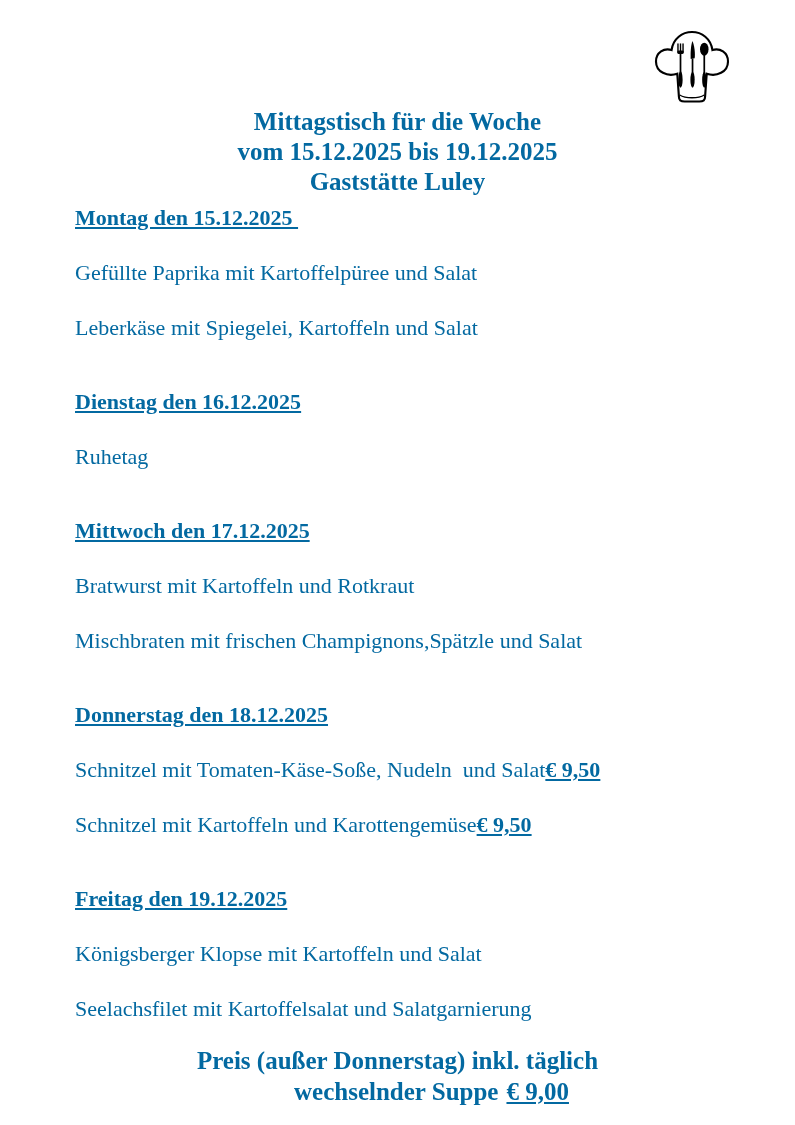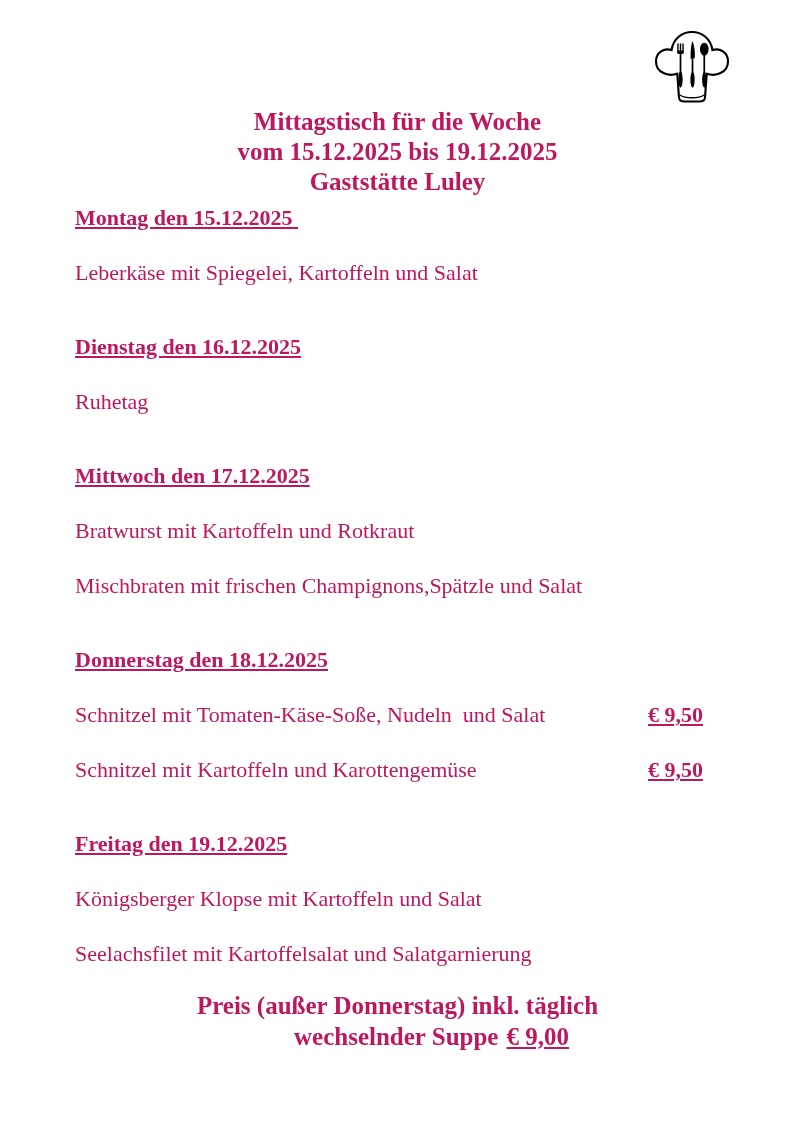--- a/index.html
+++ b/index.html
@@ -2,21 +2,21 @@
 <html><head>
 <meta charset="utf-8">
 <style>
   html, body { margin: 0; padding: 0; background: #888; }
   .page {
     position: relative;
     width: 795px;
     height: 1125px;
     margin: 0 auto;
     background: #ffffff;
-    color: #be185d;
+    color: #0369a1;
     font-family: "Liberation Serif", "DejaVu Serif", serif;
     overflow: hidden;
   }
   .logo {
     position: absolute;
     top: 27px;
     right: 58px;
     width: 90px;
     height: 82px;
   }
@@ -41,21 +41,20 @@
   }
   .menu section:first-child .day-heading { margin-top: 7px; }
   .dish {
     margin: 27px 0 0 0;
     font-size: 22px;
     line-height: 28px;
     white-space: pre-wrap;
   }
   .dish-row {
     display: flex;
-    justify-content: space-between;
     align-items: baseline;
   }
   .price {
     font-weight: bold;
     text-decoration: underline;
     white-space: nowrap;
   }
   .doc-footer {
     margin-top: 22px;
     text-align: center;
@@ -96,20 +95,21 @@
   <div class="doc-header">
     <div>Mittagstisch für die Woche</div>
     <div>vom 15.12.2025 bis 19.12.2025</div>
     <div class="u">Gaststätte Luley</div>
   </div>
 
   <div class="menu">
 
     <section>
       <h2 class="day-heading">Montag den 15.12.2025&nbsp;</h2>
+      <p class="dish">Gefüllte Paprika mit Kartoffelpüree und Salat</p>
       <p class="dish">Leberkäse mit Spiegelei, Kartoffeln und Salat</p>
     </section>
 
     <section>
       <h2 class="day-heading">Dienstag den 16.12.2025</h2>
       <p class="dish">Ruhetag</p>
     </section>
 
     <section>
       <h2 class="day-heading">Mittwoch den 17.12.2025</h2>

